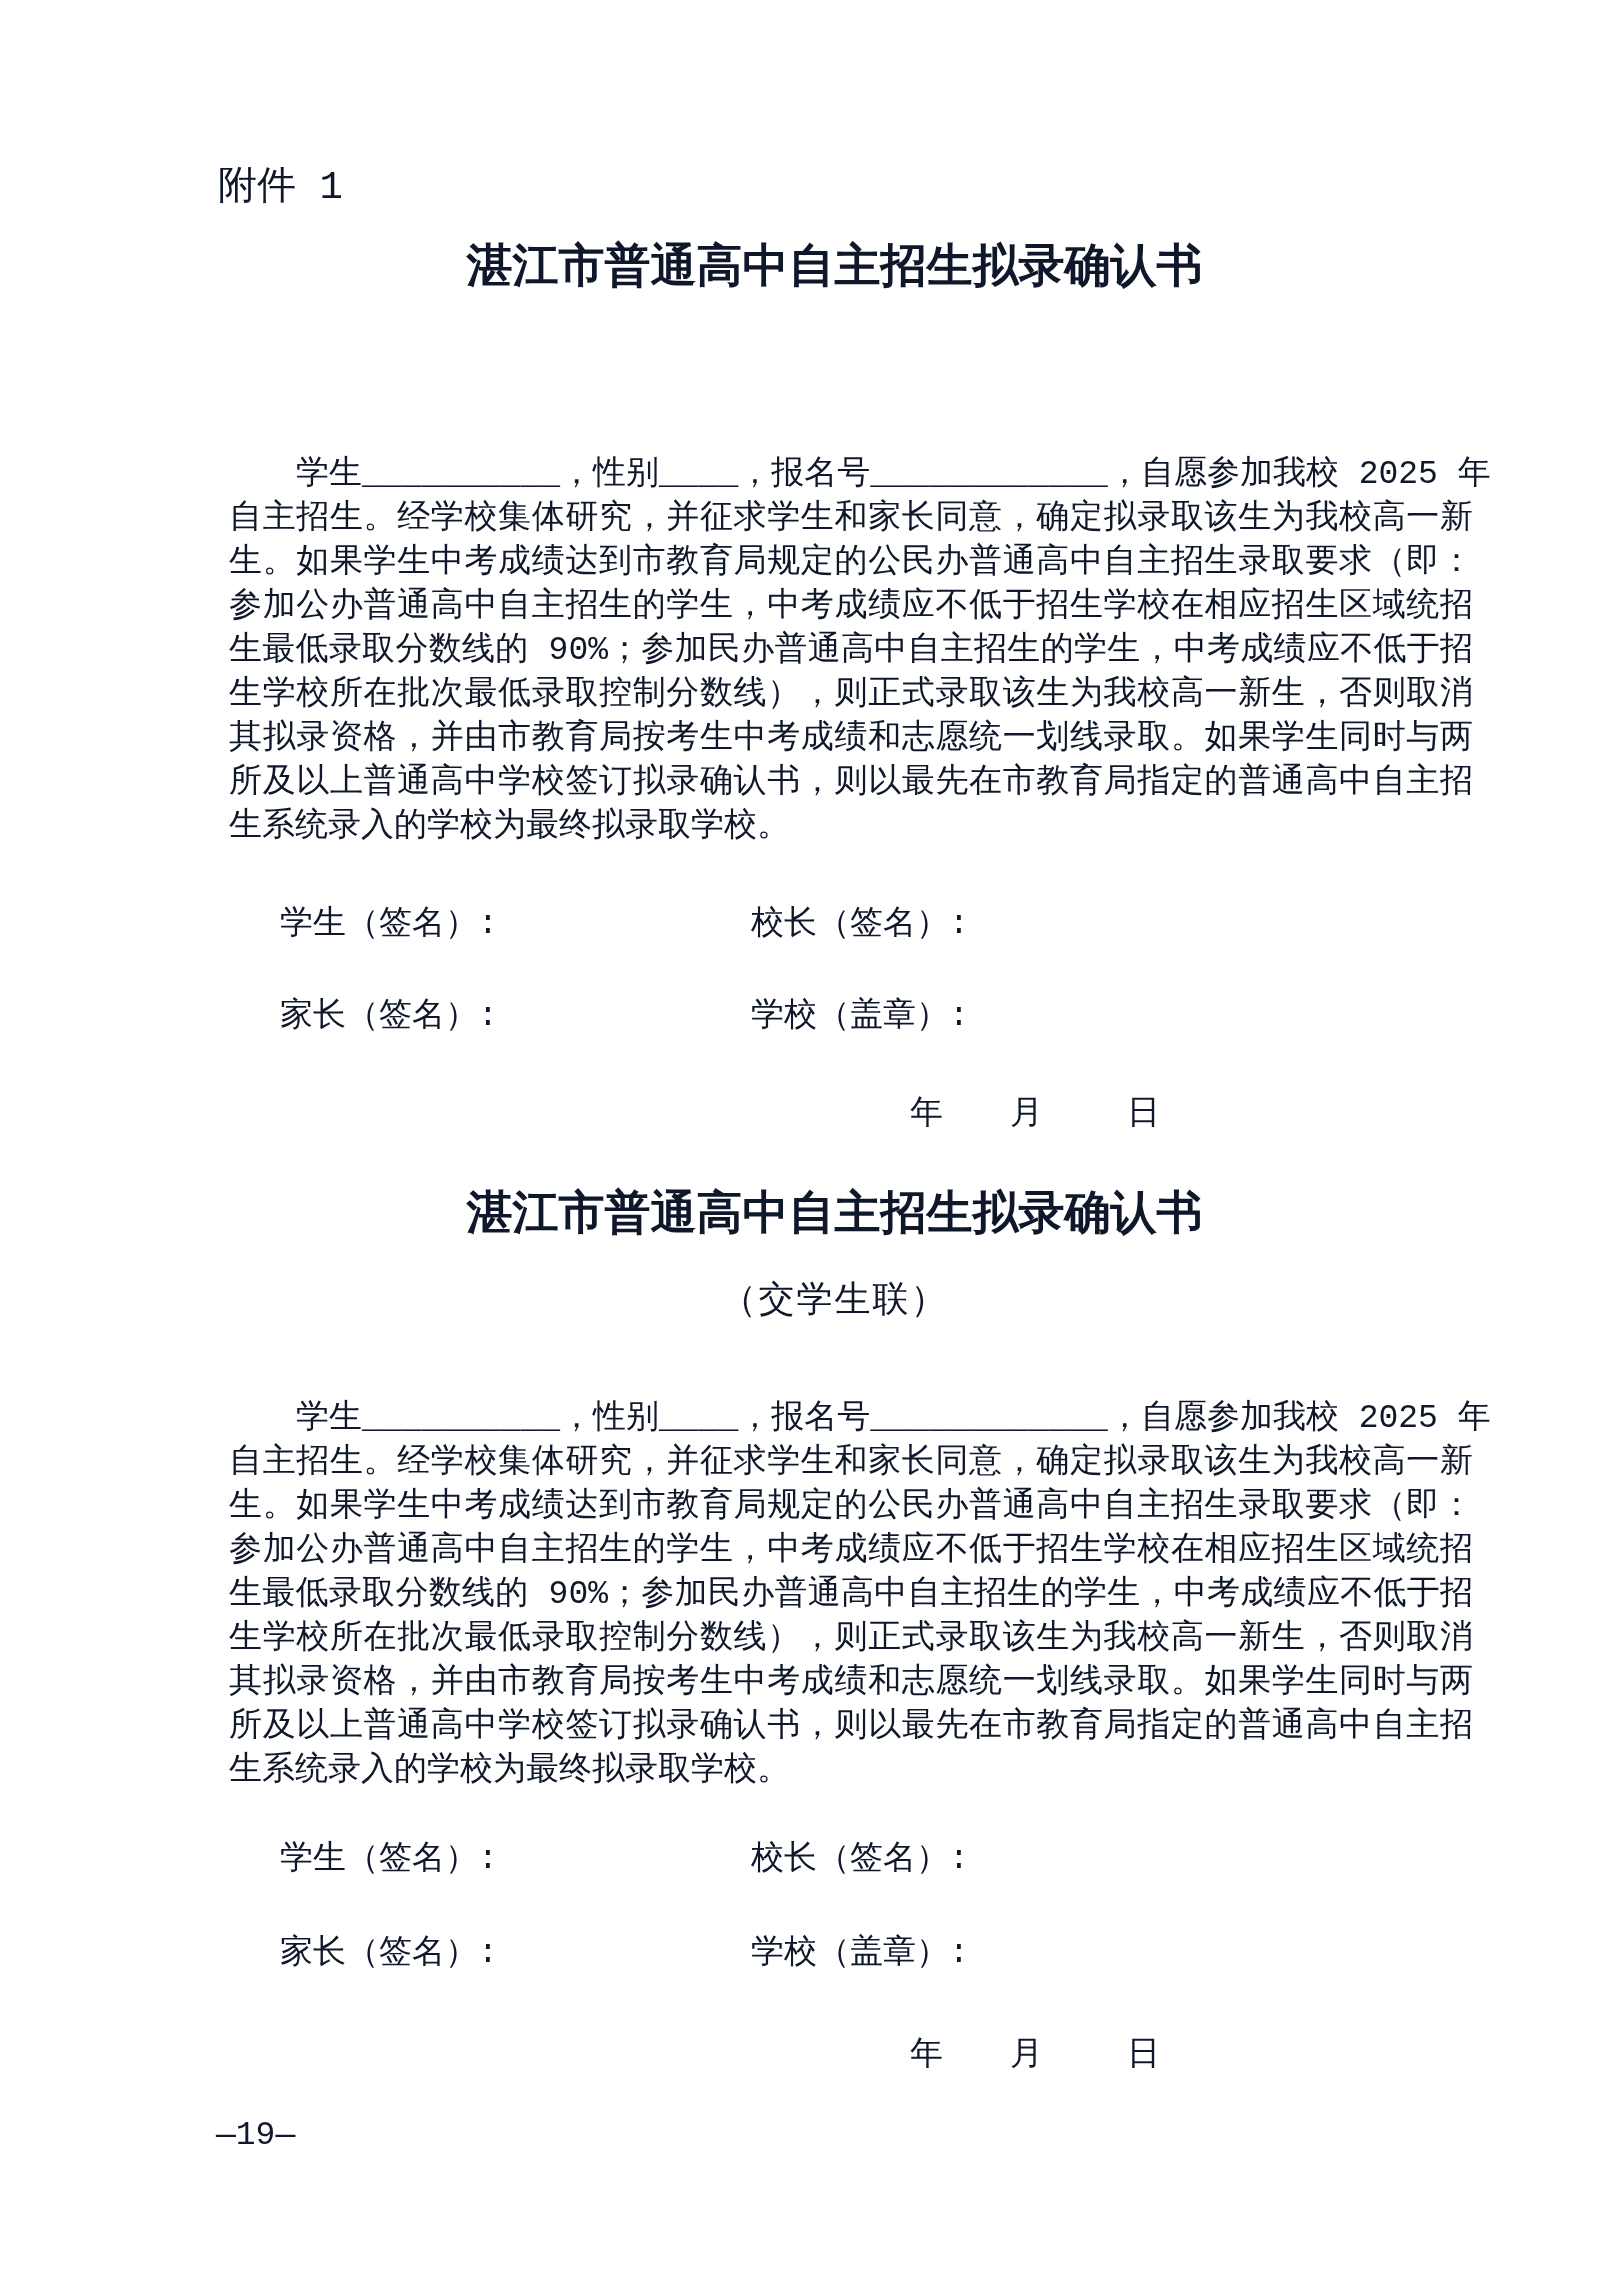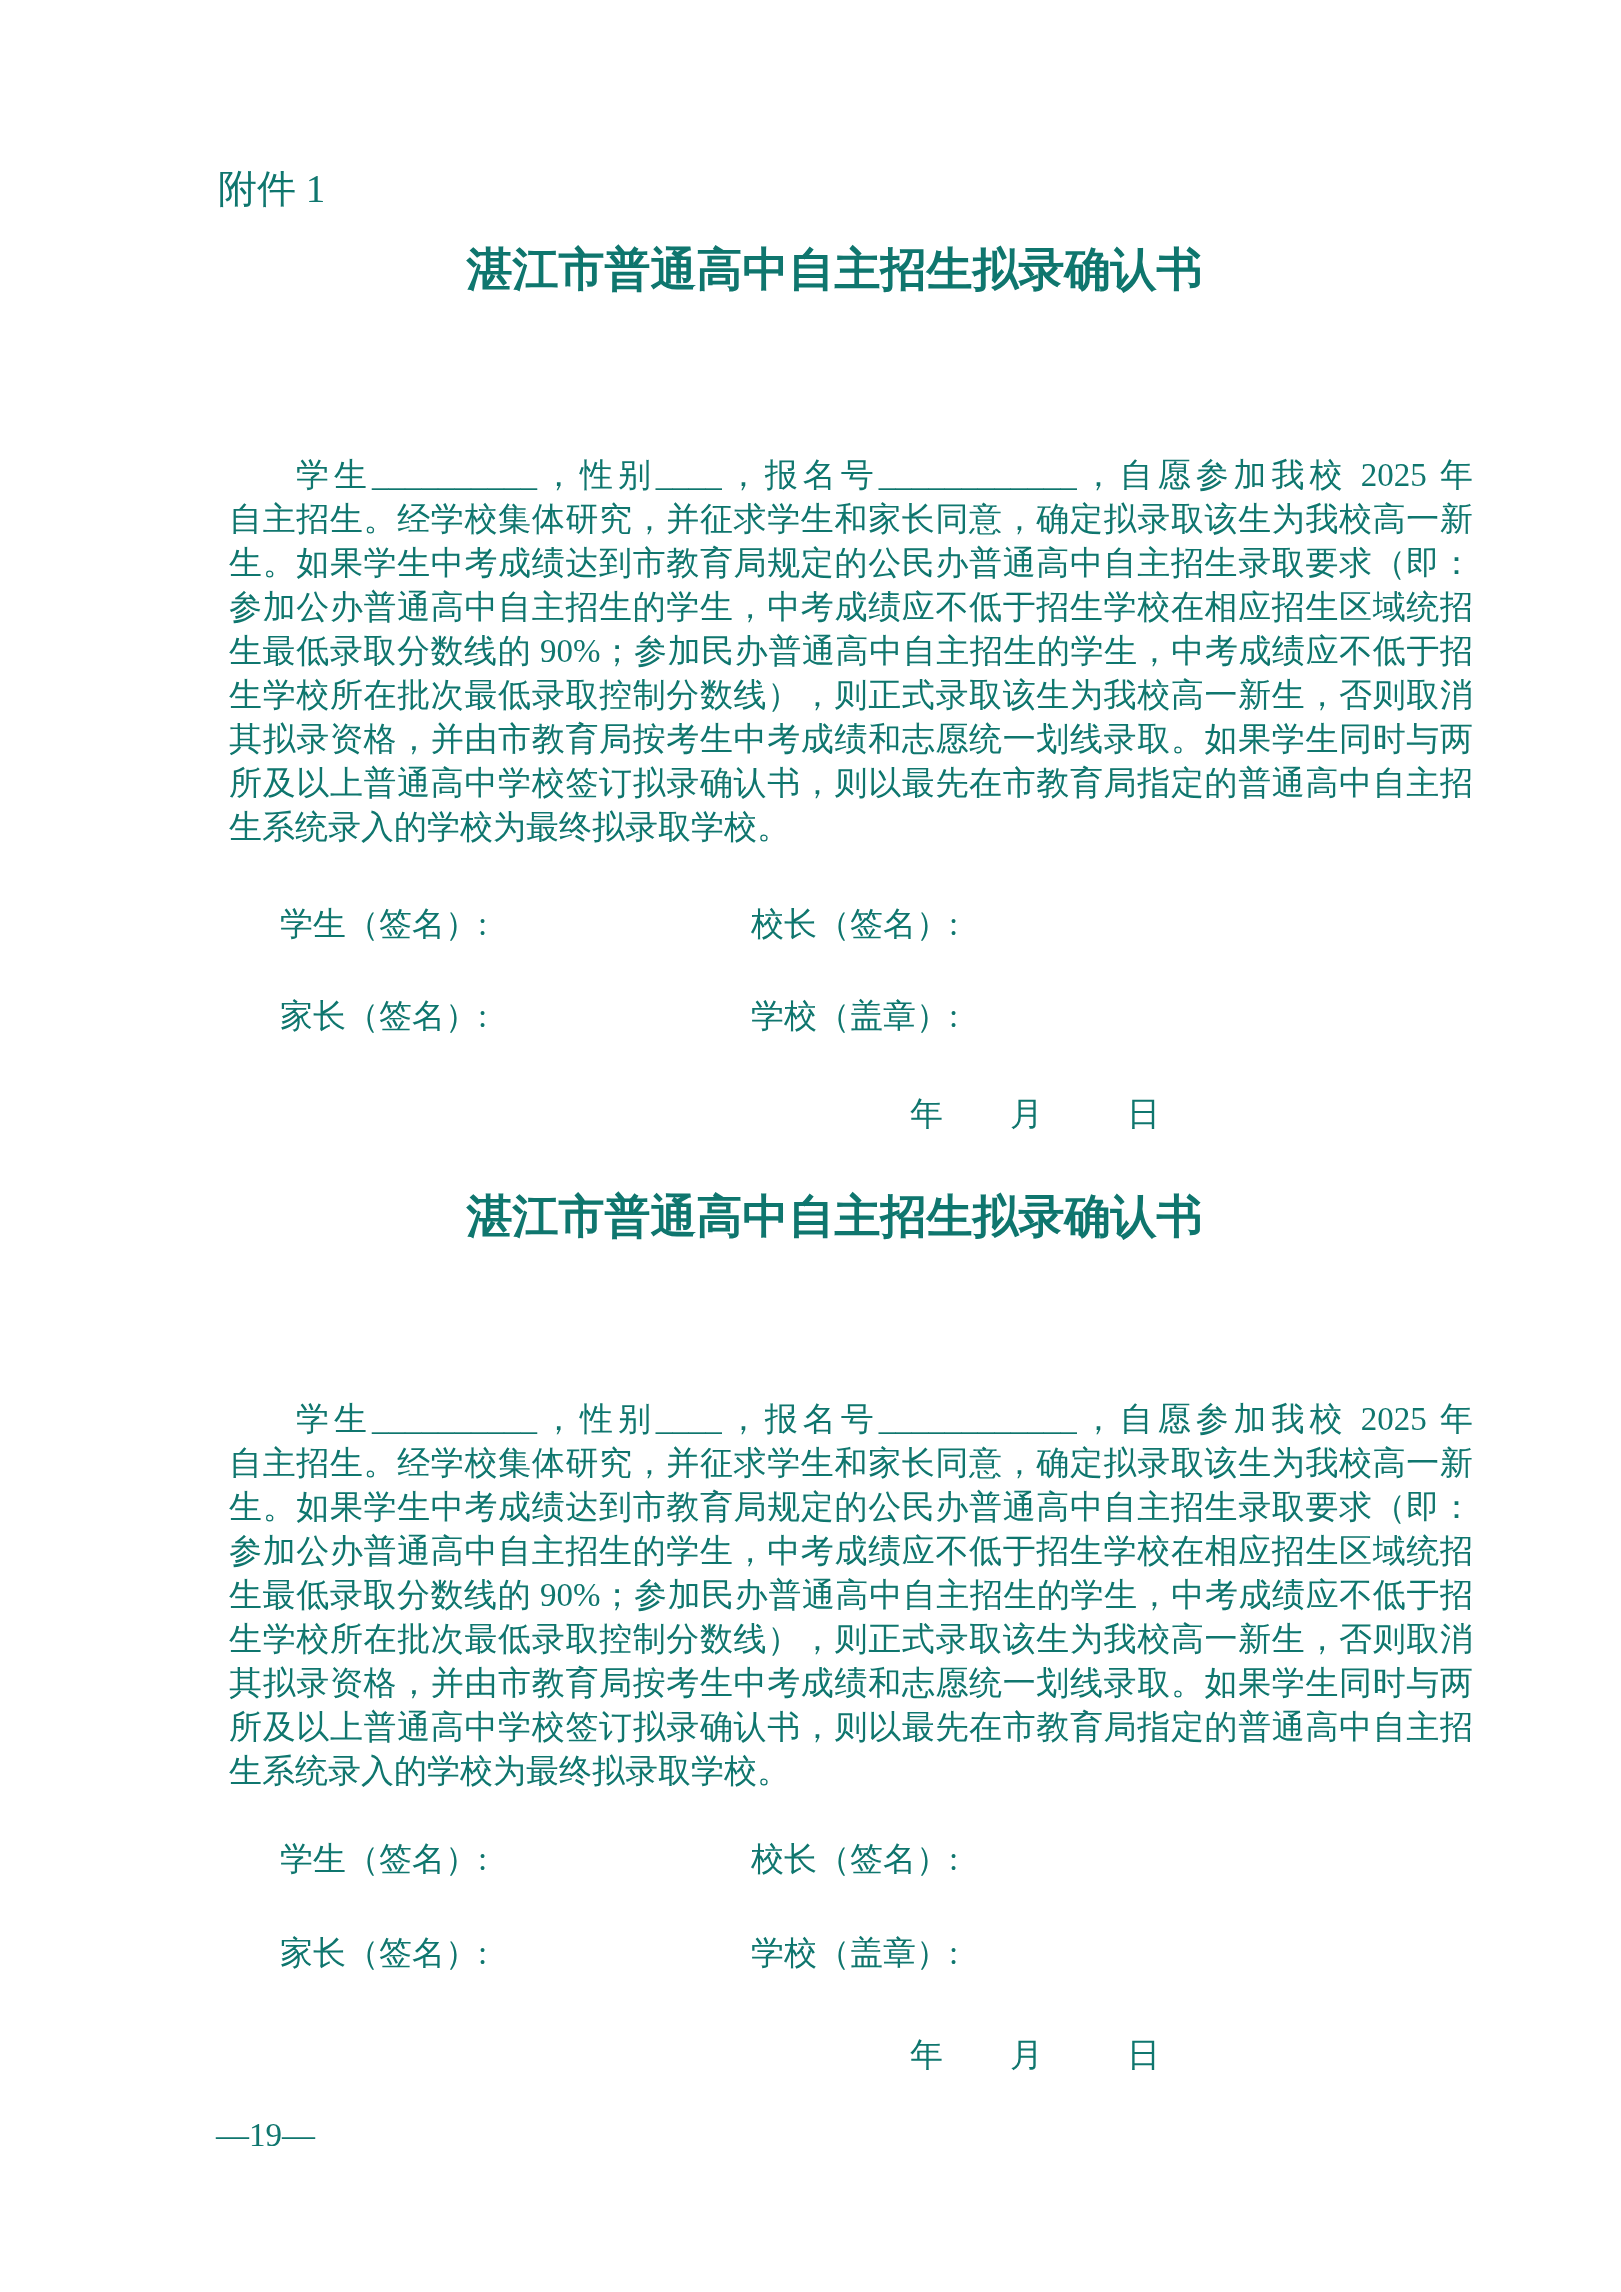--- a/index.html
+++ b/index.html
@@ -1,21 +1,21 @@
 <!DOCTYPE html>
 <html><head>
 <meta charset="utf-8">
 <style>
   html,body{margin:0;padding:0;background:#ffffff;}
   .page{
     position:relative;
     width:1621px;height:2293px;
     background:#ffffff;
-    color:#0f766e;
-    font-family:Liberation Serif, serif;
+    color:#0f172a;
+    font-family:Liberation Mono, monospace;
     overflow:hidden;
   }
   .attach{
     position:absolute;left:218px;top:163px;
     font-size:39px;line-height:51px;
   }
   .form-title{
     position:absolute;left:216px;width:1237px;
     text-align:center;
     font-size:46px;line-height:57px;
@@ -94,20 +94,21 @@
   <div class="sig xc1 sy1">学生（签名）:</div>
   <div class="sig xc2 sy1">校长（签名）:</div>
   <div class="sig xc1 sy2">家长（签名）:</div>
   <div class="sig xc2 sy2">学校（盖章）:</div>
 
   <span class="date-char dy1 dx-year">年</span>
   <span class="date-char dy1 dx-month">月</span>
   <span class="date-char dy1 dx-day">日</span>
 
   <div class="form-title t2">湛江市普通高中自主招生拟录确认书</div>
+  <div class="copy-label c2">（交学生联）</div>
 
   <div class="para p2">
     <div class="line first">学生__________，性别____，报名号____________，自愿参加我校 2025 年</div>
     <div class="line">自主招生。经学校集体研究，并征求学生和家长同意，确定拟录取该生为我校高一新</div>
     <div class="line">生。如果学生中考成绩达到市教育局规定的公民办普通高中自主招生录取要求（即：</div>
     <div class="line">参加公办普通高中自主招生的学生，中考成绩应不低于招生学校在相应招生区域统招</div>
     <div class="line">生最低录取分数线的 90%；参加民办普通高中自主招生的学生，中考成绩应不低于招</div>
     <div class="line">生学校所在批次最低录取控制分数线），则正式录取该生为我校高一新生，否则取消</div>
     <div class="line">其拟录资格，并由市教育局按考生中考成绩和志愿统一划线录取。如果学生同时与两</div>
     <div class="line">所及以上普通高中学校签订拟录确认书，则以最先在市教育局指定的普通高中自主招</div>

